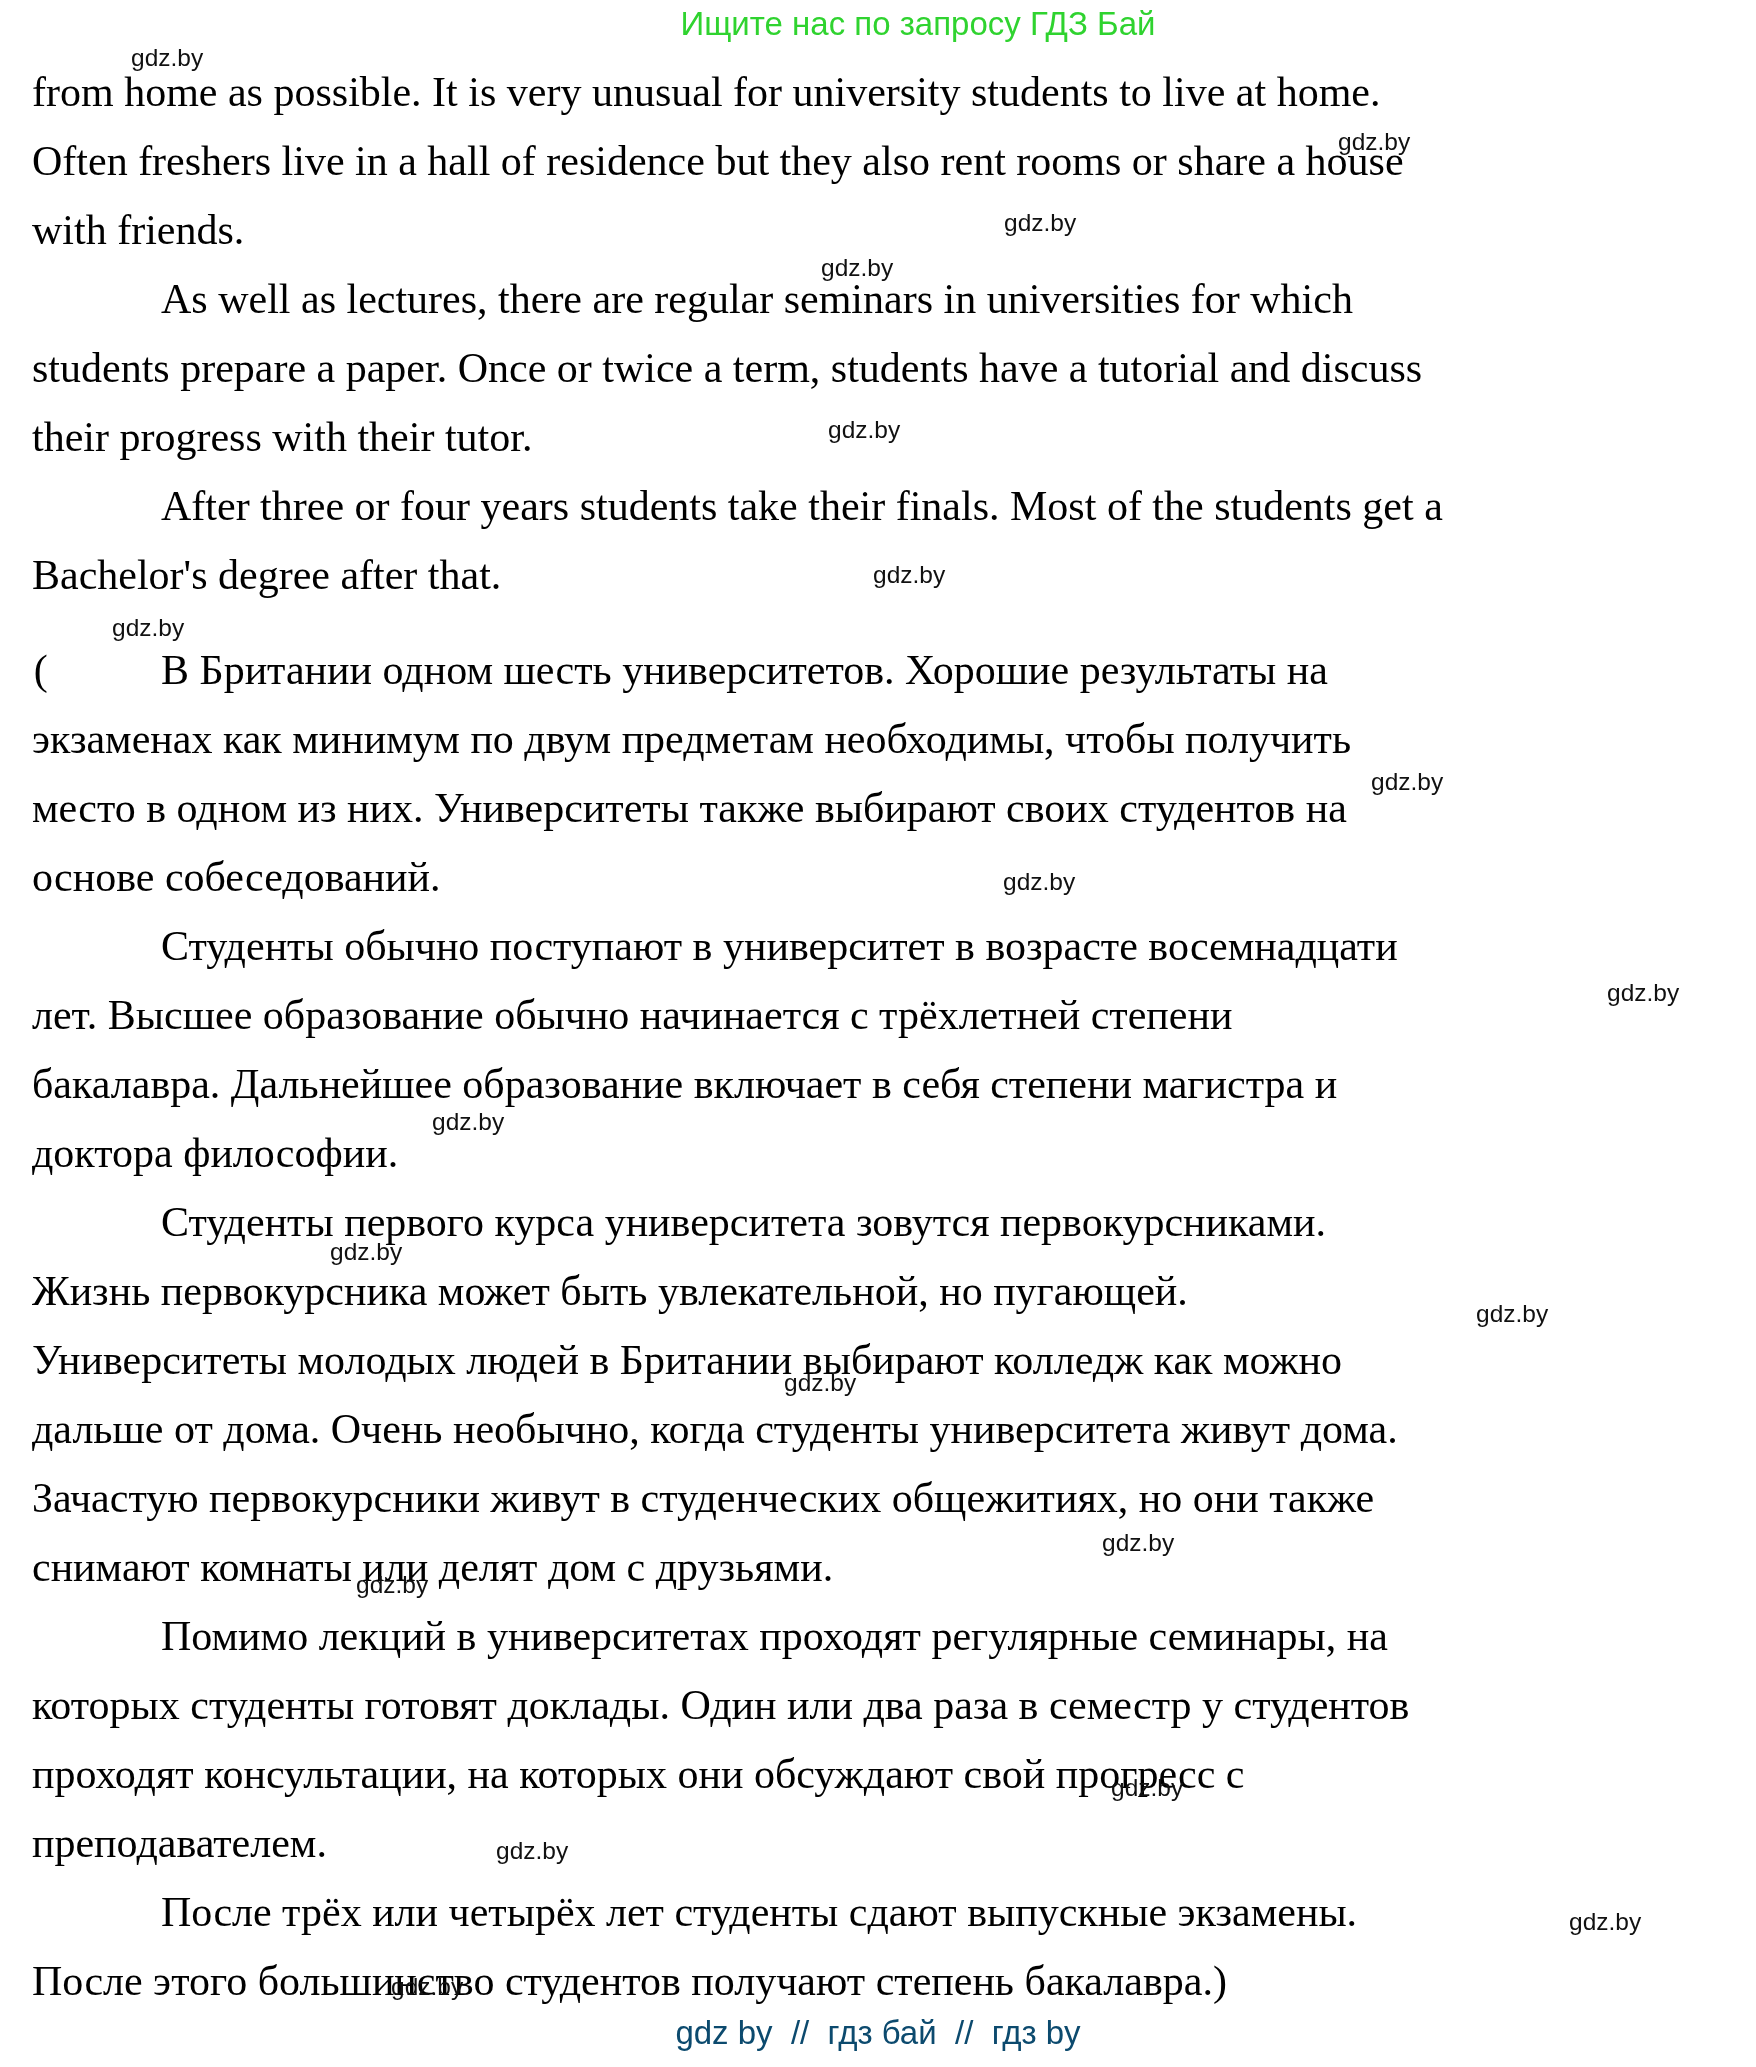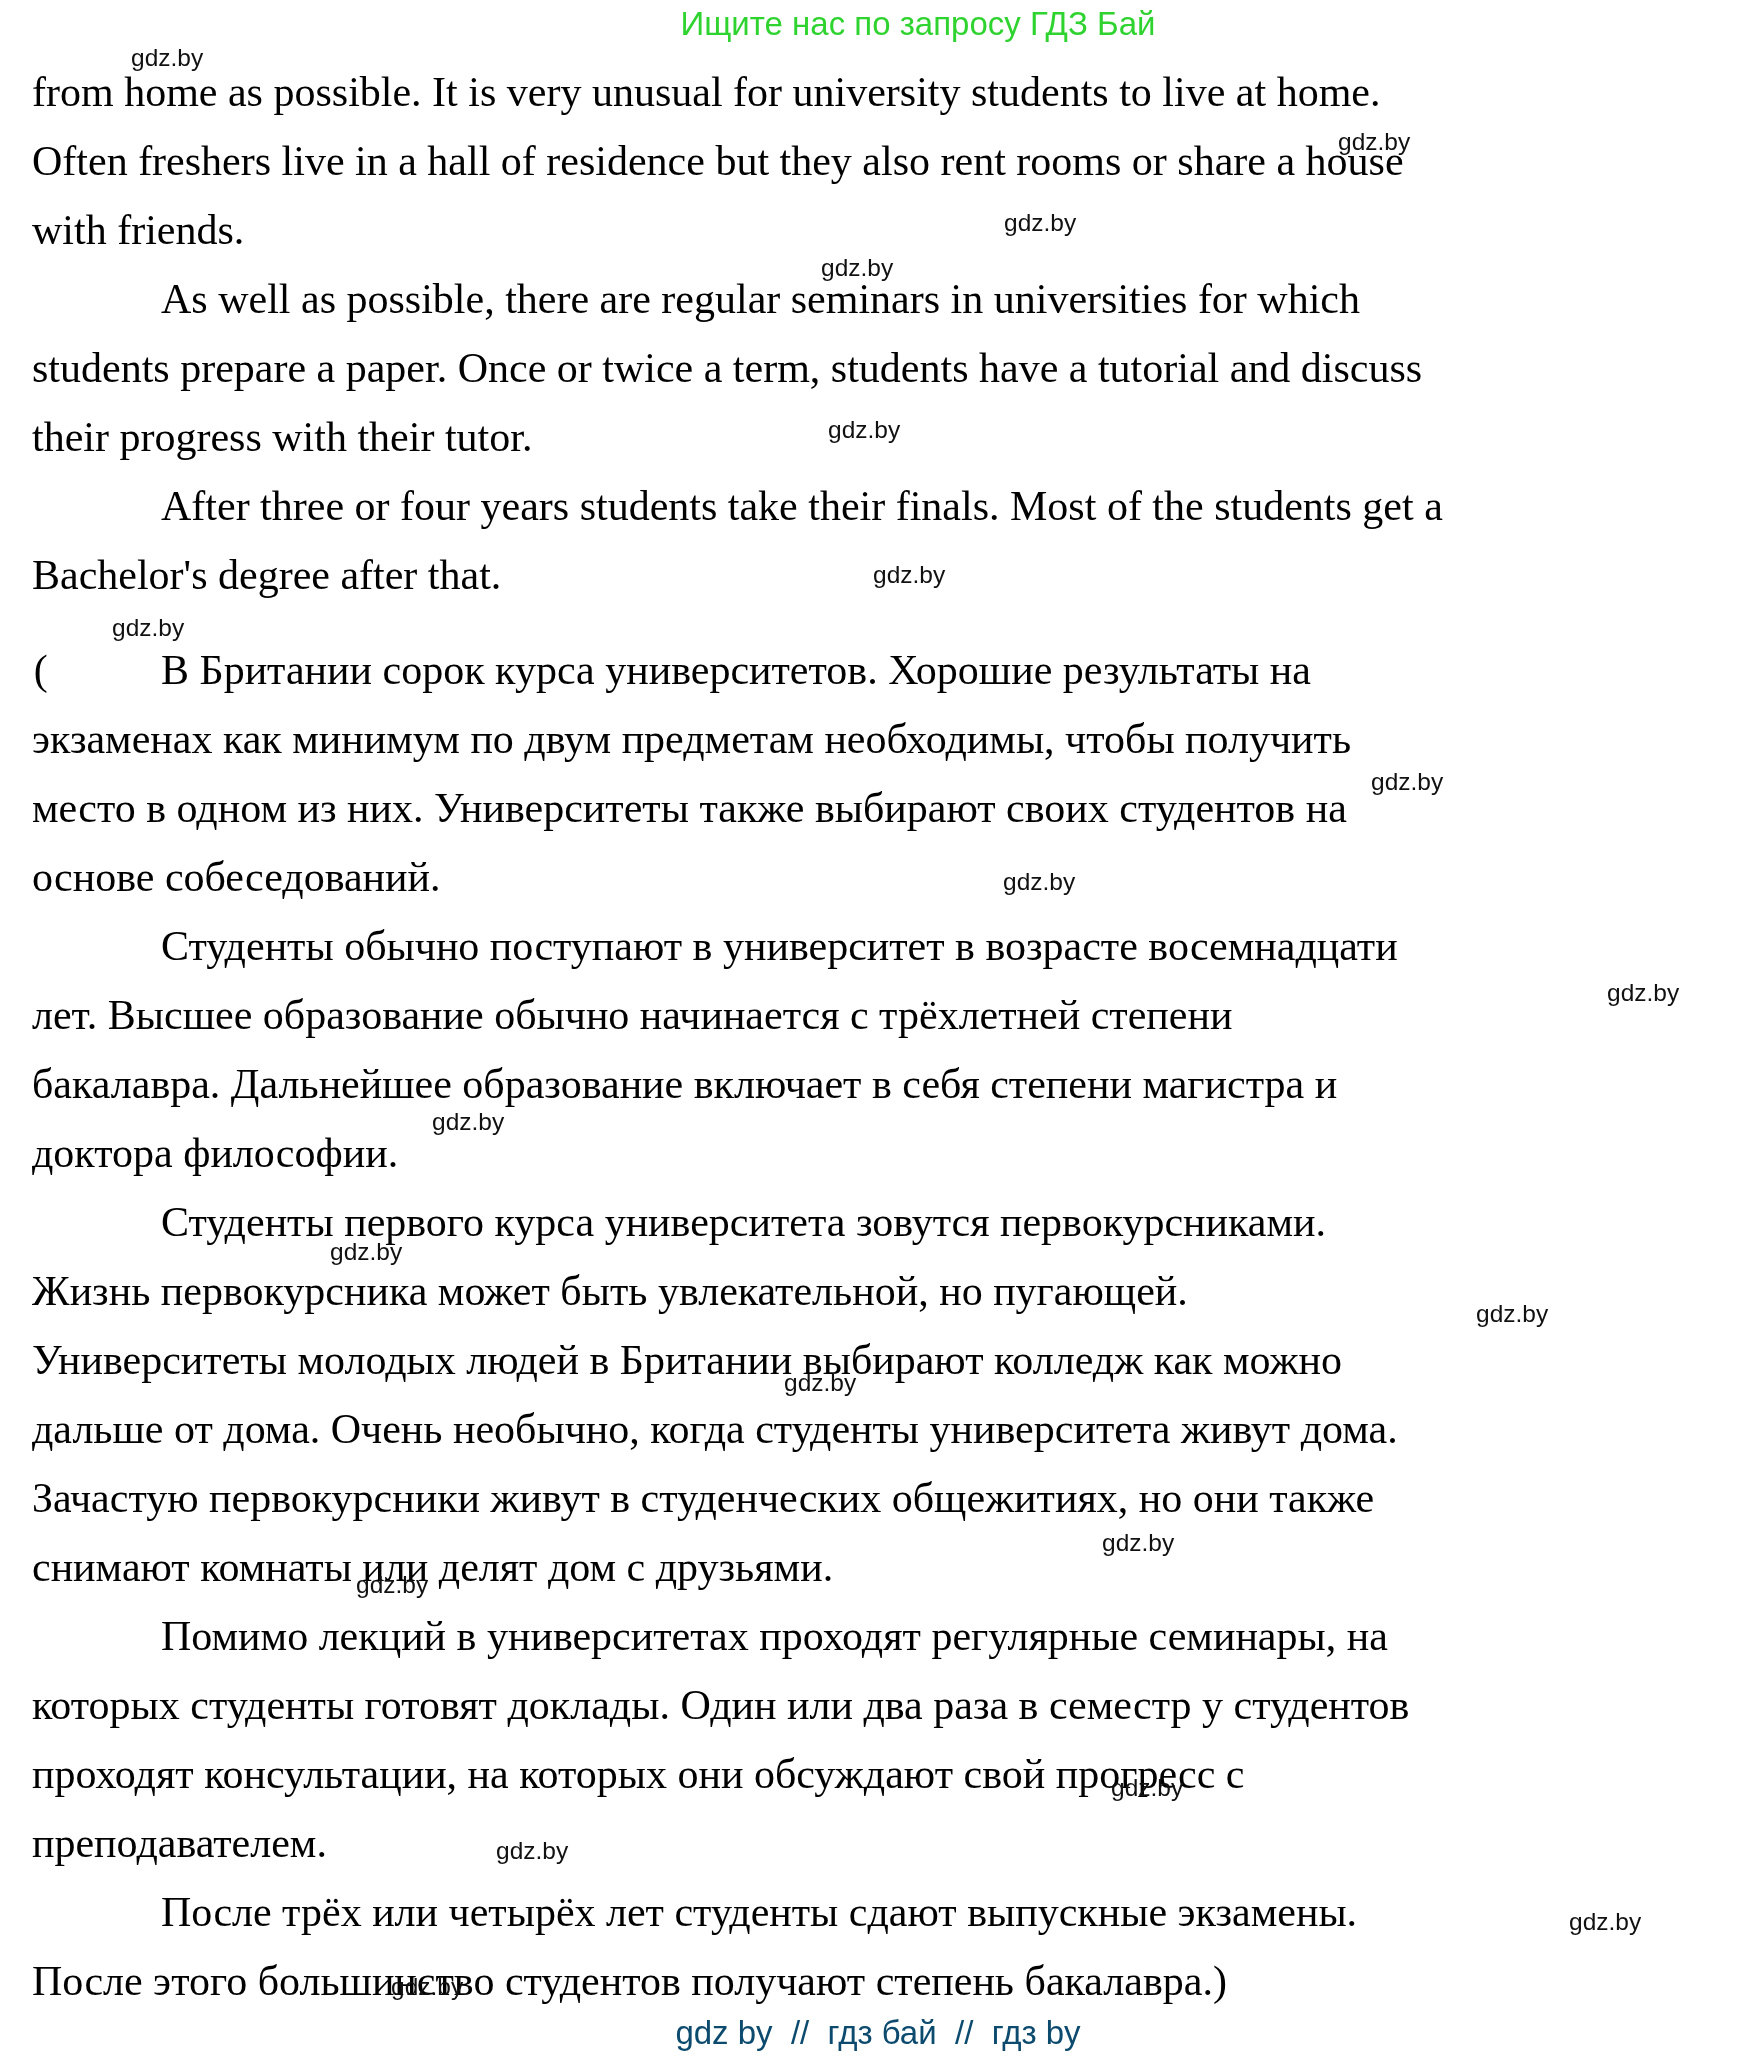--- a/index.html
+++ b/index.html
@@ -28,33 +28,33 @@
 
   <div class="content" style="color: rgb(0, 0, 0);">
 
     <div class="para">
       <div class="line">from home as possible. It is very unusual for university students to live at home.</div>
       <div class="line">Often freshers live in a hall of residence but they also rent rooms or share a house</div>
       <div class="line">with friends.</div>
     </div>
 
     <div class="para indent">
-      <div class="line">As well as possible, there are regular seminars in universities for which</div>
+      <div class="line">As well as lectures, there are regular seminars in universities for which</div>
       <div class="line">students prepare a paper. Once or twice a term, students have a tutorial and discuss</div>
       <div class="line">their progress with their tutor.</div>
     </div>
 
     <div class="para indent">
       <div class="line">After three or four years students take their finals. Most of the students get a</div>
       <div class="line">Bachelor's degree after that.</div>
     </div>
 
     <div class="para indent gap">
       <div class="line">
-        <span class="paren">(</span><span>В Британии сорок курса университетов. Хорошие результаты на</span>
+        <span class="paren">(</span><span>В Британии одном шесть университетов. Хорошие результаты на</span>
       </div>
       <div class="line">экзаменах как минимум по двум предметам необходимы, чтобы получить</div>
       <div class="line">место в одном из них. Университеты также выбирают своих студентов на</div>
       <div class="line">основе собеседований.</div>
     </div>
 
     <div class="para indent">
       <div class="line">Студенты обычно поступают в университет в возрасте восемнадцати</div>
       <div class="line">лет. Высшее образование обычно начинается с трёхлетней степени</div>
       <div class="line">бакалавра. Дальнейшее образование включает в себя степени магистра и</div>

